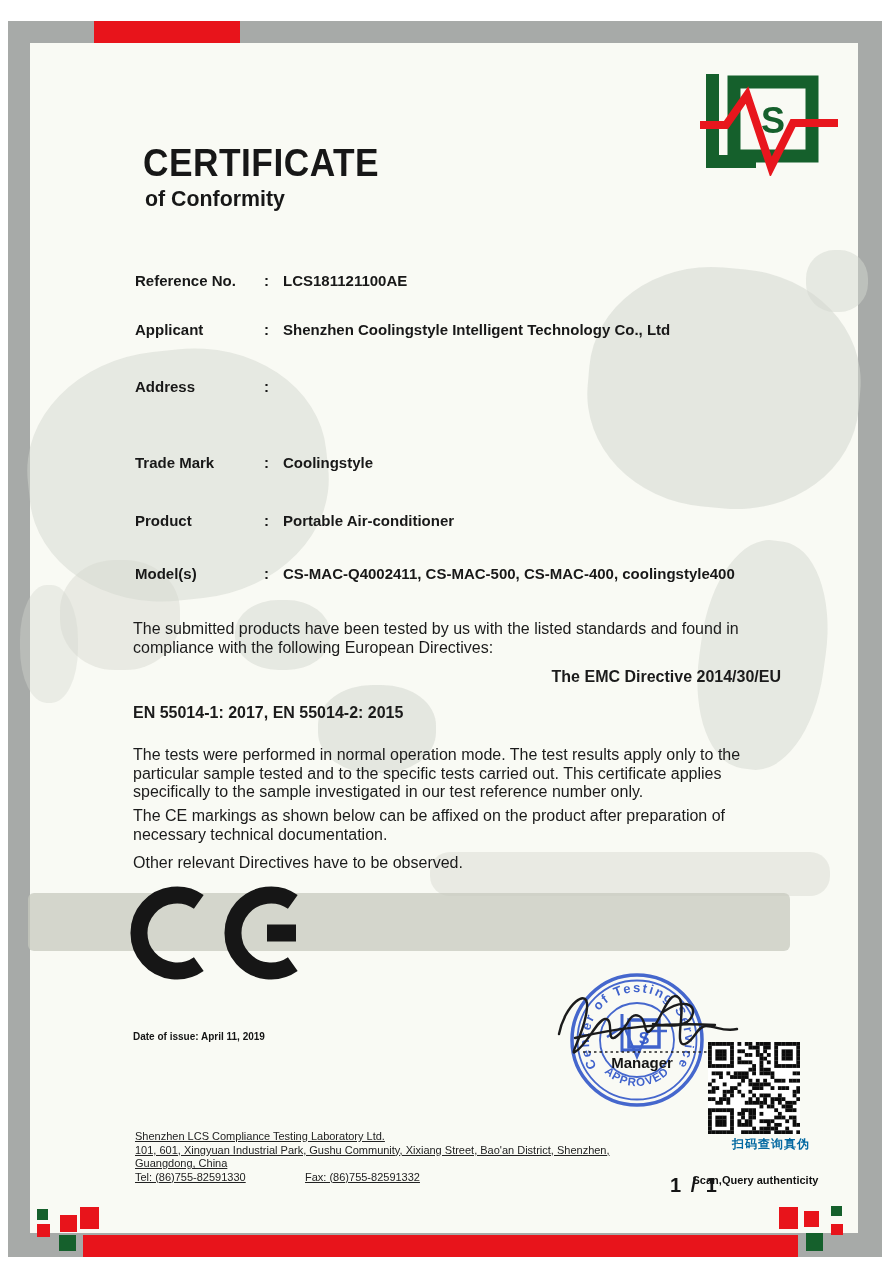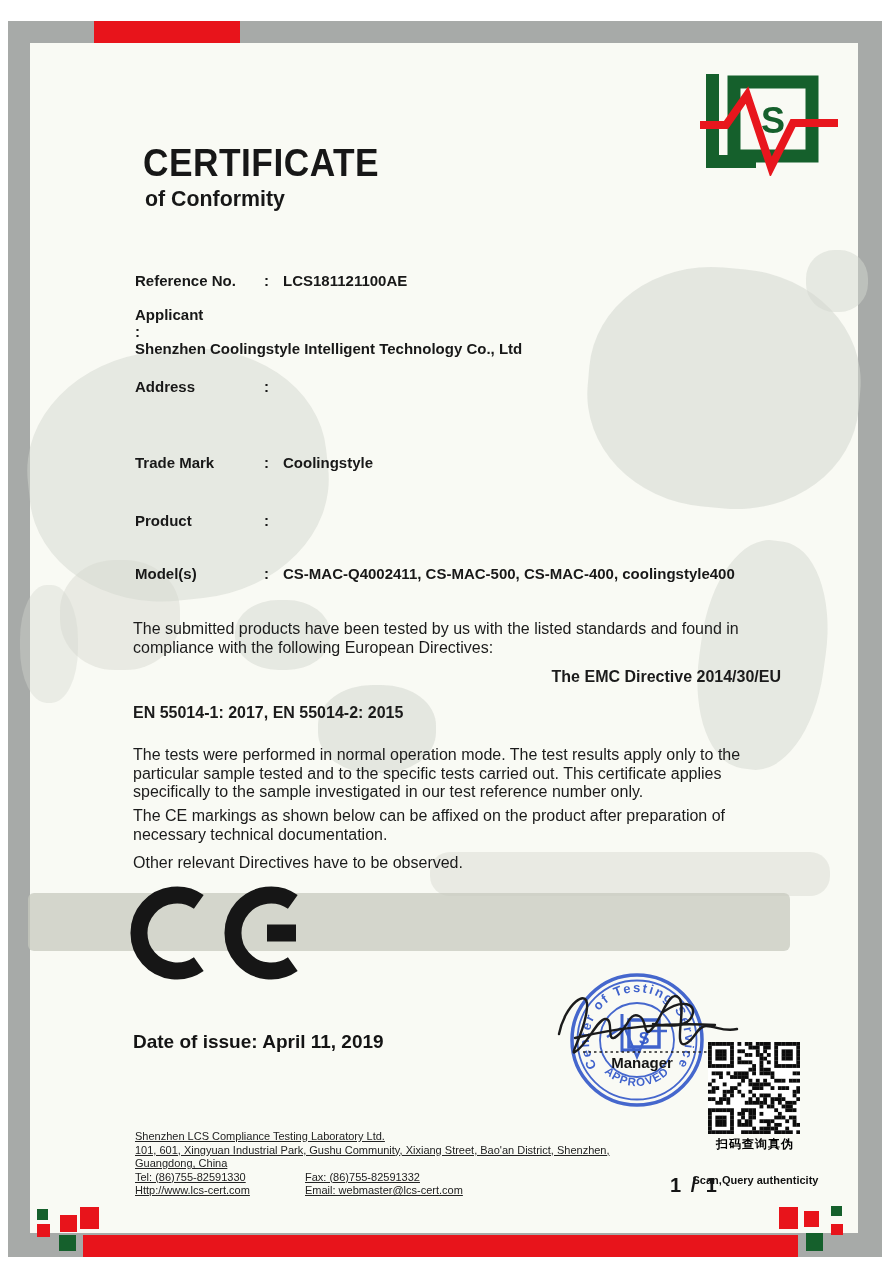--- a/index.html
+++ b/index.html
@@ -14,28 +14,28 @@
   .sq-green{background:#15602c;position:absolute;}
   .title{font-size:38px;font-weight:bold;letter-spacing:.5px;color:#171717;
          transform:scaleX(.93);transform-origin:left;white-space:nowrap;}
   .subtitle{font-size:22px;font-weight:bold;color:#171717;transform:scaleX(.97);transform-origin:left;}
   .row{position:absolute;left:135px;display:flex;font-size:15px;font-weight:bold;color:#181818;}
   .row .lbl{width:129px;}
   .row .col{width:19px;text-align:left;}
   .row .val{width:512px;line-height:17.5px;}
   .para{position:absolute;left:133px;width:648px;font-size:16px;line-height:18.6px;color:#1b1b1b;}
   .para.b{font-weight:bold;}
-  .date{position:absolute;left:133px;font-size:19px;font-weight:bold;color:#141414;}
+  .date{position:absolute;left:133px;font-size:10px;font-weight:bold;color:#141414;}
   .ft{position:absolute;left:135px;font-size:11px;line-height:13.6px;color:#222;text-decoration:underline;}
   .ft .pair{display:flex;}
   .ft .pair span:first-child{width:170px;}
   .pagenum{position:absolute;left:670px;top:1174px;font-size:20px;font-weight:bold;letter-spacing:2px;color:#151515;}
   .qr-wrap{position:absolute;left:708px;top:1042px;width:92px;height:92px;background:#fff;}
-  .qr-cap-zh{position:absolute;left:700px;top:1136px;width:110px;text-align:center;
-             font-size:12px;font-weight:bold;letter-spacing:1px;color:#000000;}
+  .qr-cap-zh{position:absolute;left:700px;top:1136px;width:110px;text-align:right;
+             font-size:12px;font-weight:bold;letter-spacing:1px;color:#0369a1;}
   .qr-cap-en{position:absolute;left:668px;top:1150px;width:175px;text-align:center;
              font-size:11px;font-weight:bold;color:#111;margin-top:24px;}
   svg text{font-family:"Liberation Sans",sans-serif;}
 </style>
 </head>
 <body>
 
 <div class="canvas">
 
   <div class="frame"></div>
@@ -76,37 +76,38 @@
   </svg>
 
   <div class="abs title" style="left:143px;top:142px;">CERTIFICATE</div>
   <div class="abs subtitle" style="left:145px;top:186px;">of Conformity</div>
 
   <div class="row" style="top:272px;">
     <span class="lbl">Reference No.</span>
     <span class="col">:</span>
     <span class="val">LCS181121100AE</span>
   </div>
-  <div class="row" style="top:306px;flex-direction:column;">
+  <div class="row" style="top:321px;">
     <span class="lbl">Applicant</span>
     <span class="col">:</span>
     <span class="val">Shenzhen Coolingstyle Intelligent Technology Co., Ltd</span>
   </div>
   <div class="row" style="top:378px;">
     <span class="lbl">Address</span>
     <span class="col">:</span>
   </div>
   <div class="row" style="top:454px;">
     <span class="lbl">Trade Mark</span>
     <span class="col">:</span>
     <span class="val">Coolingstyle</span>
   </div>
   <div class="row" style="top:512px;">
     <span class="lbl">Product</span>
     <span class="col">:</span>
+    <span class="val">Portable Air-conditioner</span>
   </div>
   <div class="row" style="top:565px;">
     <span class="lbl">Model(s)</span>
     <span class="col">:</span>
     <span class="val">CS-MAC-Q4002411, CS-MAC-500, CS-MAC-400, coolingstyle400</span>
   </div>
 
   <div class="para" style="top:620px;">The submitted products have been tested by us with the listed standards and found in compliance with the following European Directives:</div>
   <div class="para b" style="top:668px;text-align:right;">The EMC Directive 2014/30/EU</div>
   <div class="para b" style="top:704px;">EN 55014-1: 2017, EN 55014-2: 2015</div>
@@ -465,21 +466,17 @@
   <div class="qr-cap-en">Scan,Query authenticity</div>
 
   <div class="ft" style="top:1130px;">
     <div>Shenzhen LCS Compliance Testing Laboratory Ltd.</div>
     <div>101, 601, Xingyuan Industrial Park, Gushu Community, Xixiang Street, Bao'an District, Shenzhen,</div>
     <div>Guangdong, China</div>
     <div class="pair">
       <span>Tel: (86)755-82591330</span>
       <span>Fax: (86)755-82591332</span>
     </div>
-    <div class="pair">
-      <span>Http://www.lcs-cert.com</span>
-      <span>Email: webmaster@lcs-cert.com</span>
-    </div>
   </div>
 
   <div class="pagenum">1 / 1</div>
 
 </div>
 
 </body></html>

